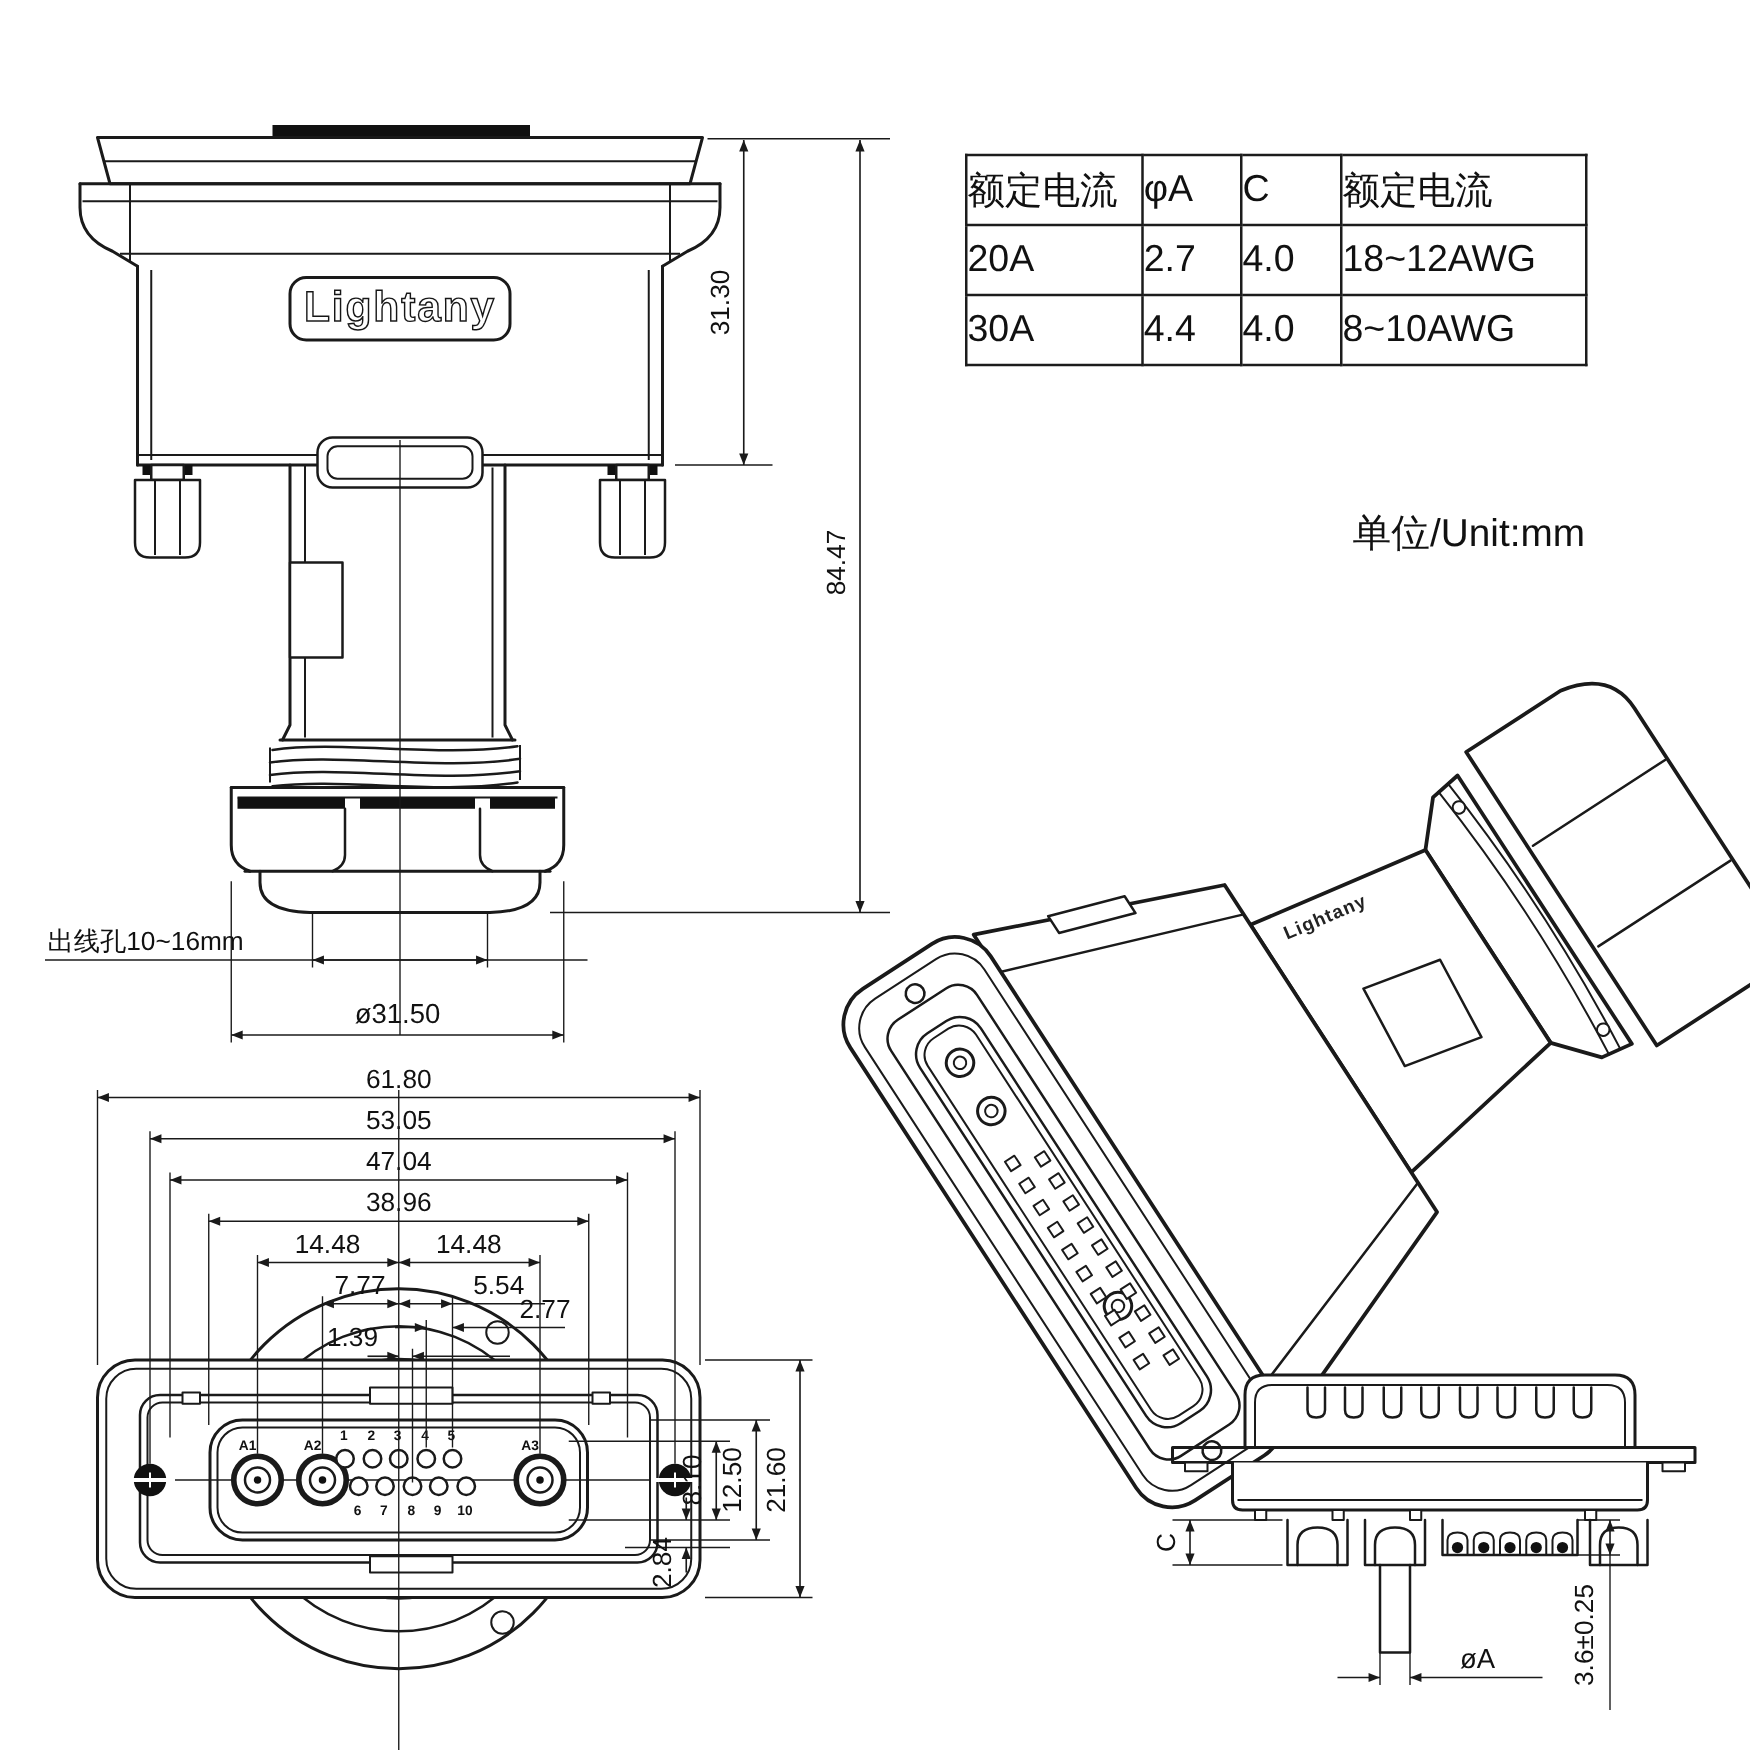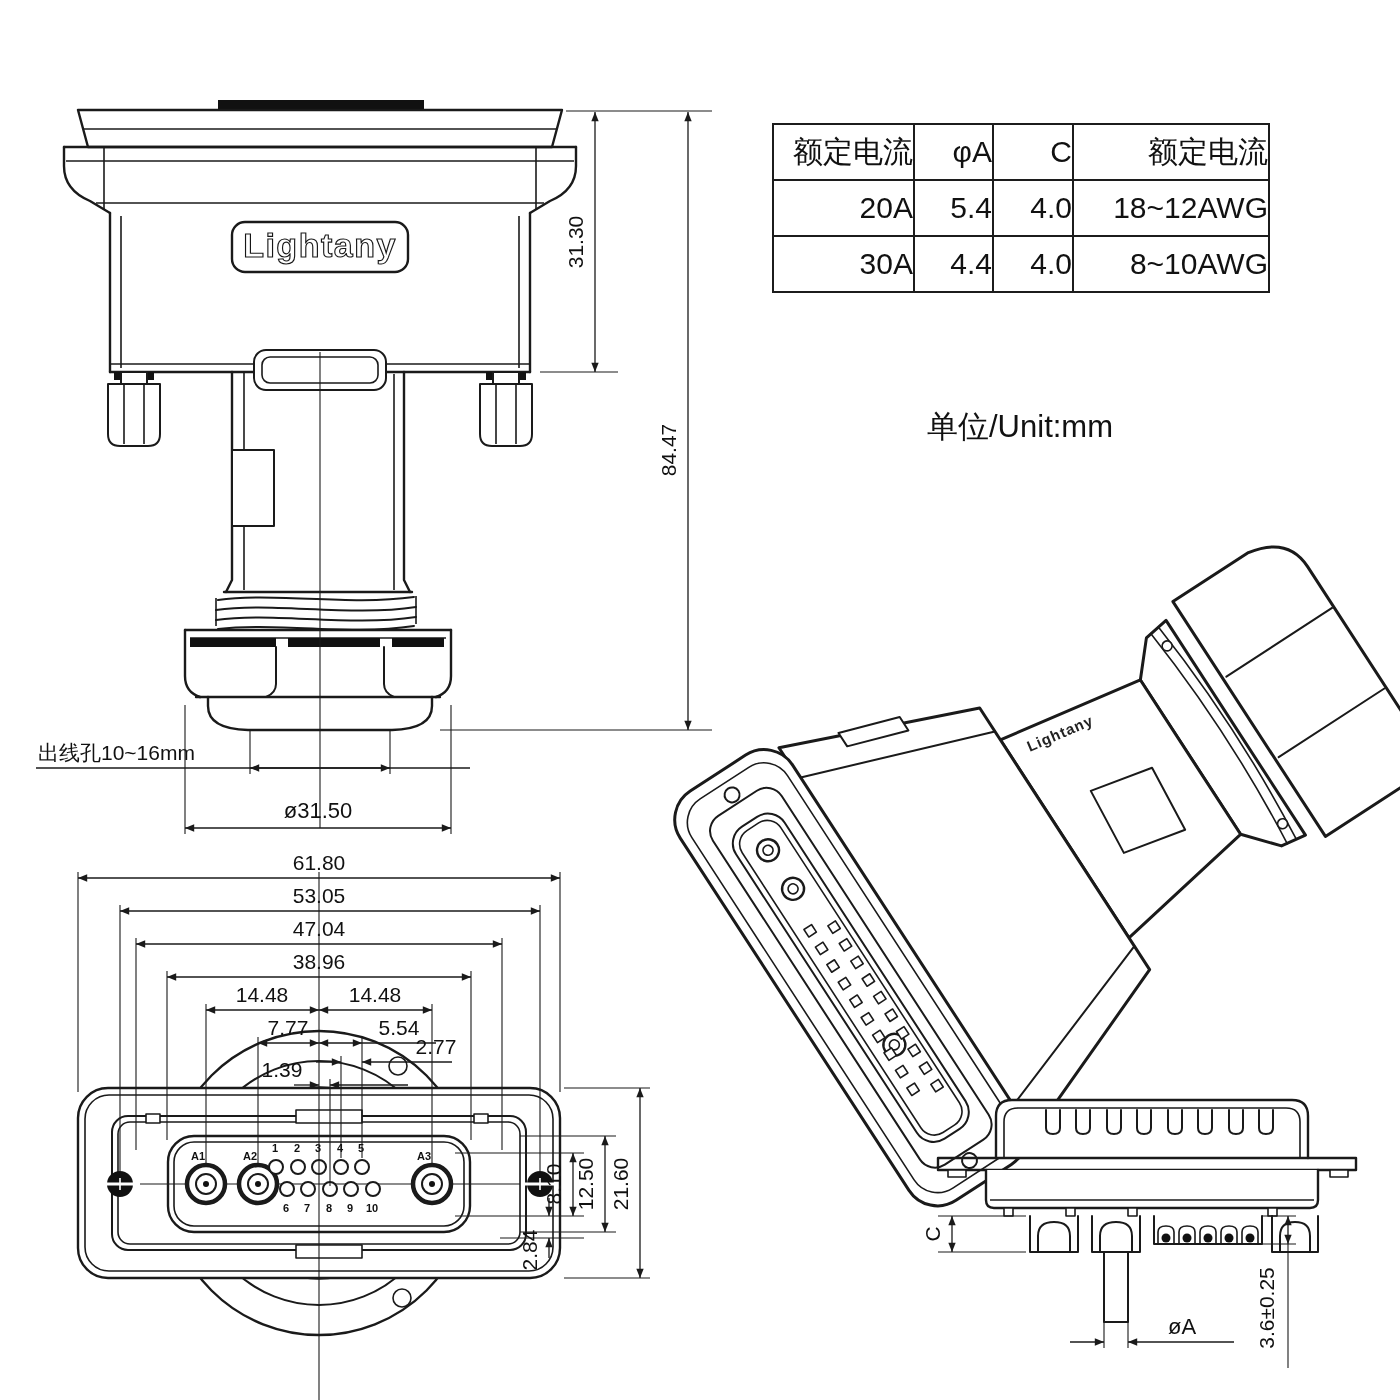--- a/index.html
+++ b/index.html
@@ -22,23 +22,23 @@
   .cjk{font-size:21px;fill:#111;}
   .pinlab{font-size:11px;font-weight:bold;fill:#111;}
   .alab{font-size:11px;font-weight:bold;fill:#111;}
   .mid{text-anchor:middle;}
   .logo-outline{font-size:34px;font-weight:bold;letter-spacing:1.5px;fill:none;stroke:#161616;stroke-width:1.15;}
   .watermark{font-size:46px;font-weight:bold;letter-spacing:8px;fill:#cfcfcf;opacity:.55;}
   .isologo{font-size:15px;font-weight:bold;letter-spacing:1px;fill:#222;}
   
   .spec-table{position:absolute;left:772px;top:123px;width:496px;}
   .spec-table table{border-collapse:collapse;width:496px;table-layout:fixed;}
-  .spec-table td{border:2.5px solid #1c1c1c;height:54px;text-align:right;vertical-align:middle;
+  .spec-table td{border:2.5px solid #1c1c1c;height:54px;text-align:left;vertical-align:middle;
                  font-size:30px;color:#111;padding:0;overflow:hidden;}
-  .unit-note{position:absolute;left:772px;top:406px;width:496px;text-align:center;
+  .unit-note{position:absolute;left:772px;top:406px;width:496px;text-align:right;
              font-size:31px;color:#111;}
 </style>
 </head>
 <body>
 
 <div id="stage">
 
 <svg id="drawing" width="1400" height="1400" viewBox="0 0 1400 1400">
   <defs>
     <marker id="ar" viewBox="0 0 12 12" refX="11" refY="6" markerWidth="11" markerHeight="11" markerUnits="userSpaceOnUse" orient="auto-start-reverse">
@@ -438,21 +438,21 @@
         </colgroup>
     <tbody>
           <tr>
       <td>额定电流</td>
       <td>φA</td>
       <td>C</td>
       <td>额定电流</td>
     </tr>
     <tr>
       <td>20A</td>
-      <td>5.4</td>
+      <td>2.7</td>
       <td>4.0</td>
       <td>18~12AWG</td>
     </tr>
     <tr>
       <td>30A</td>
       <td>4.4</td>
       <td>4.0</td>
       <td>8~10AWG</td>
     </tr>
   </tbody>

